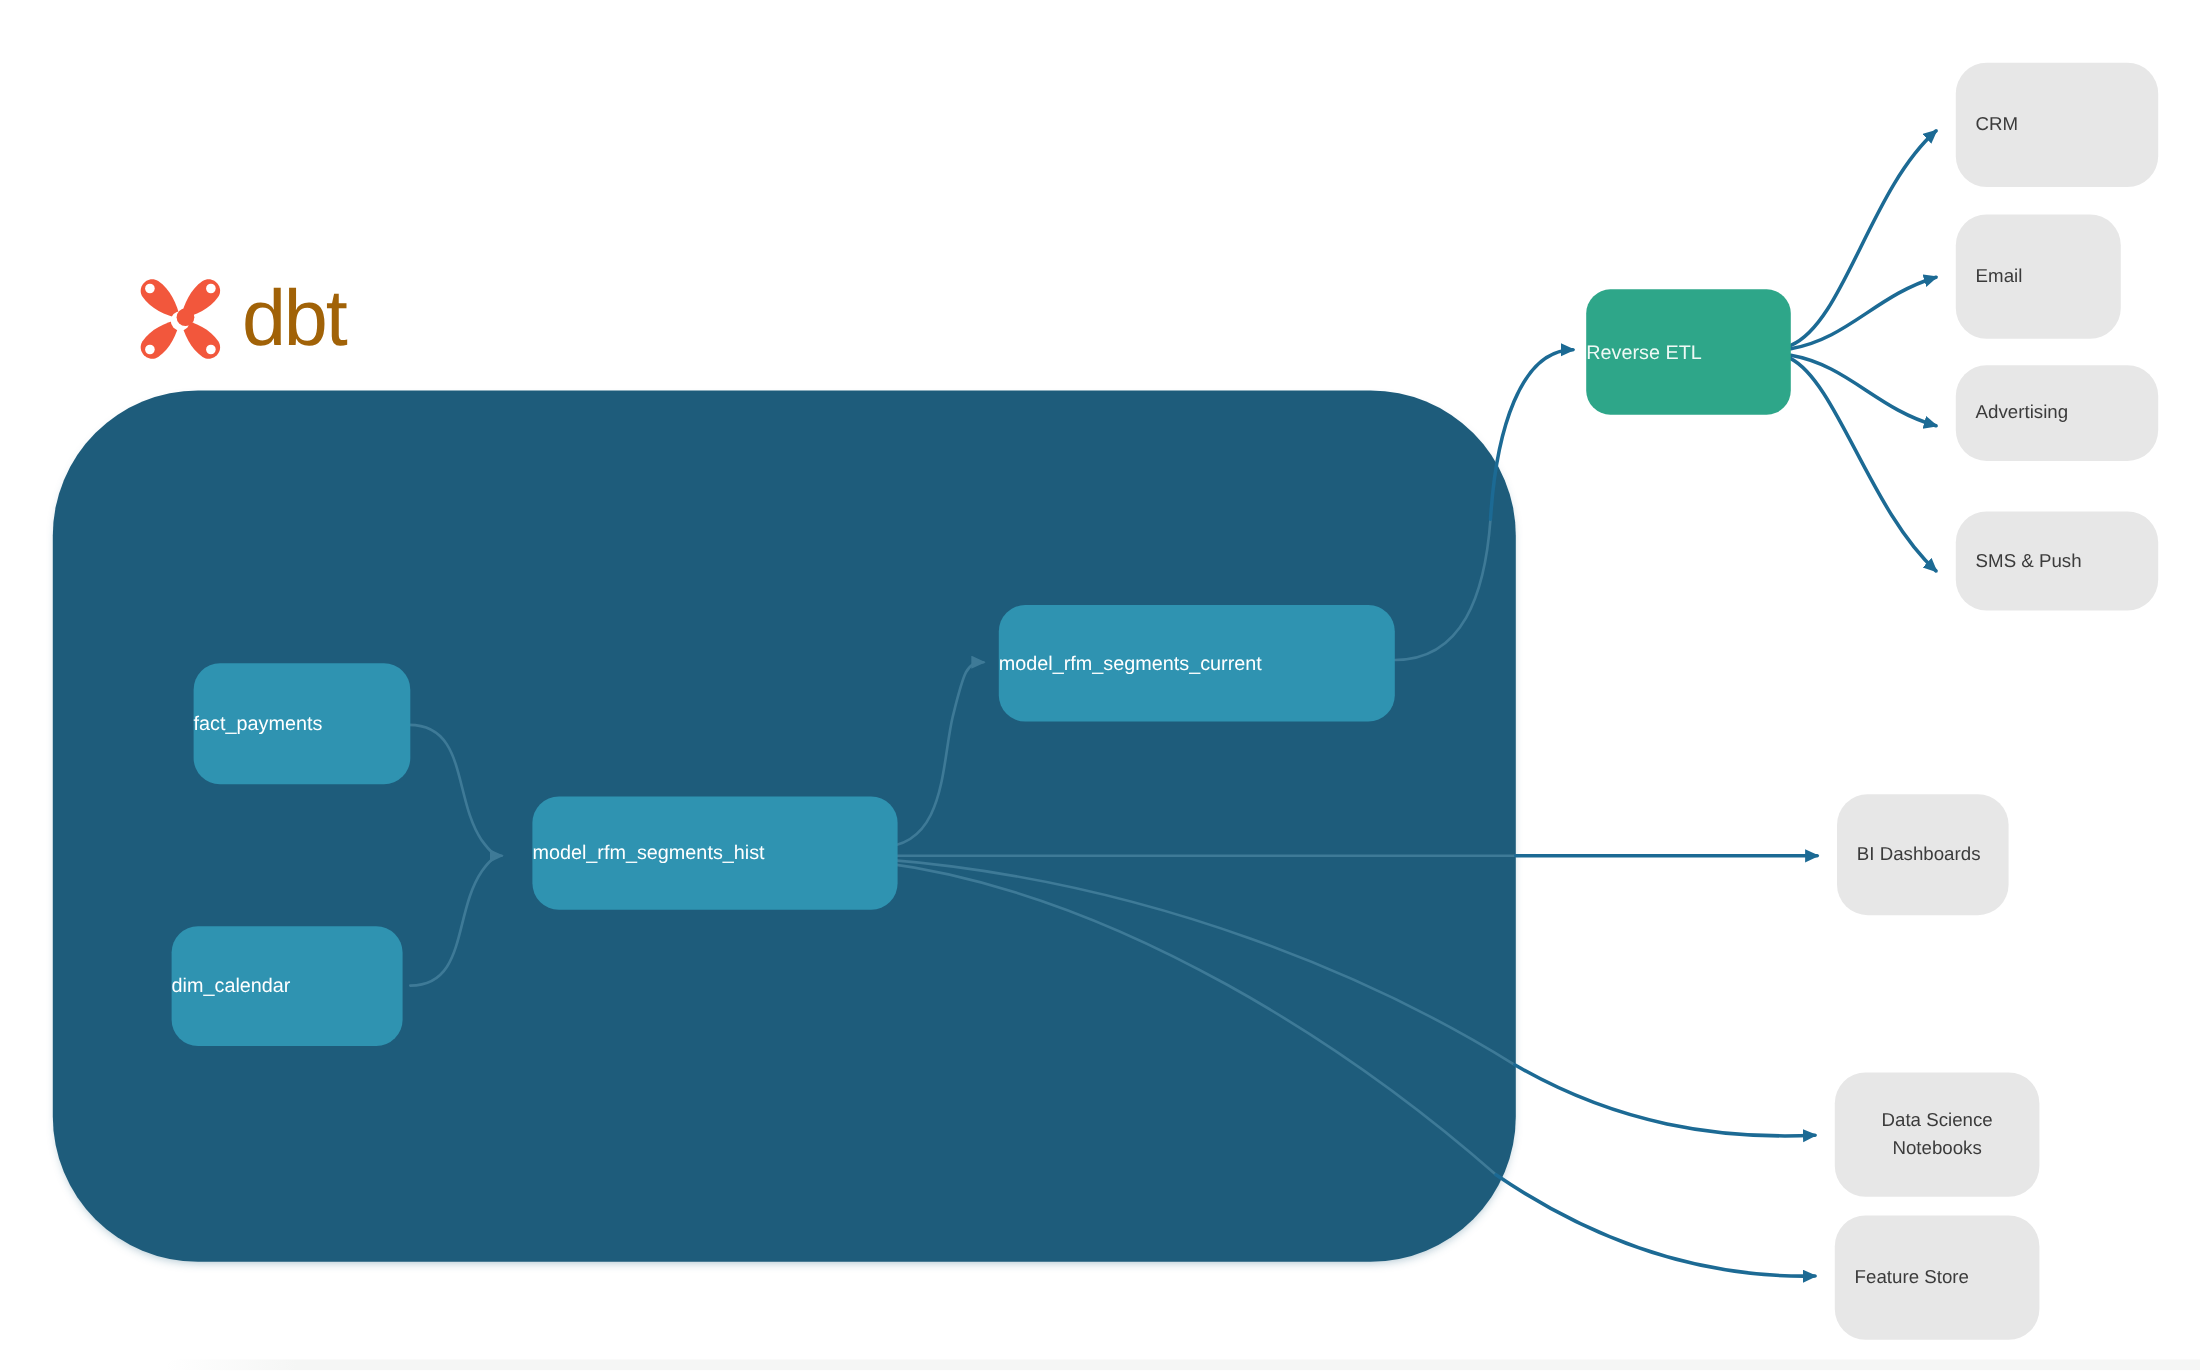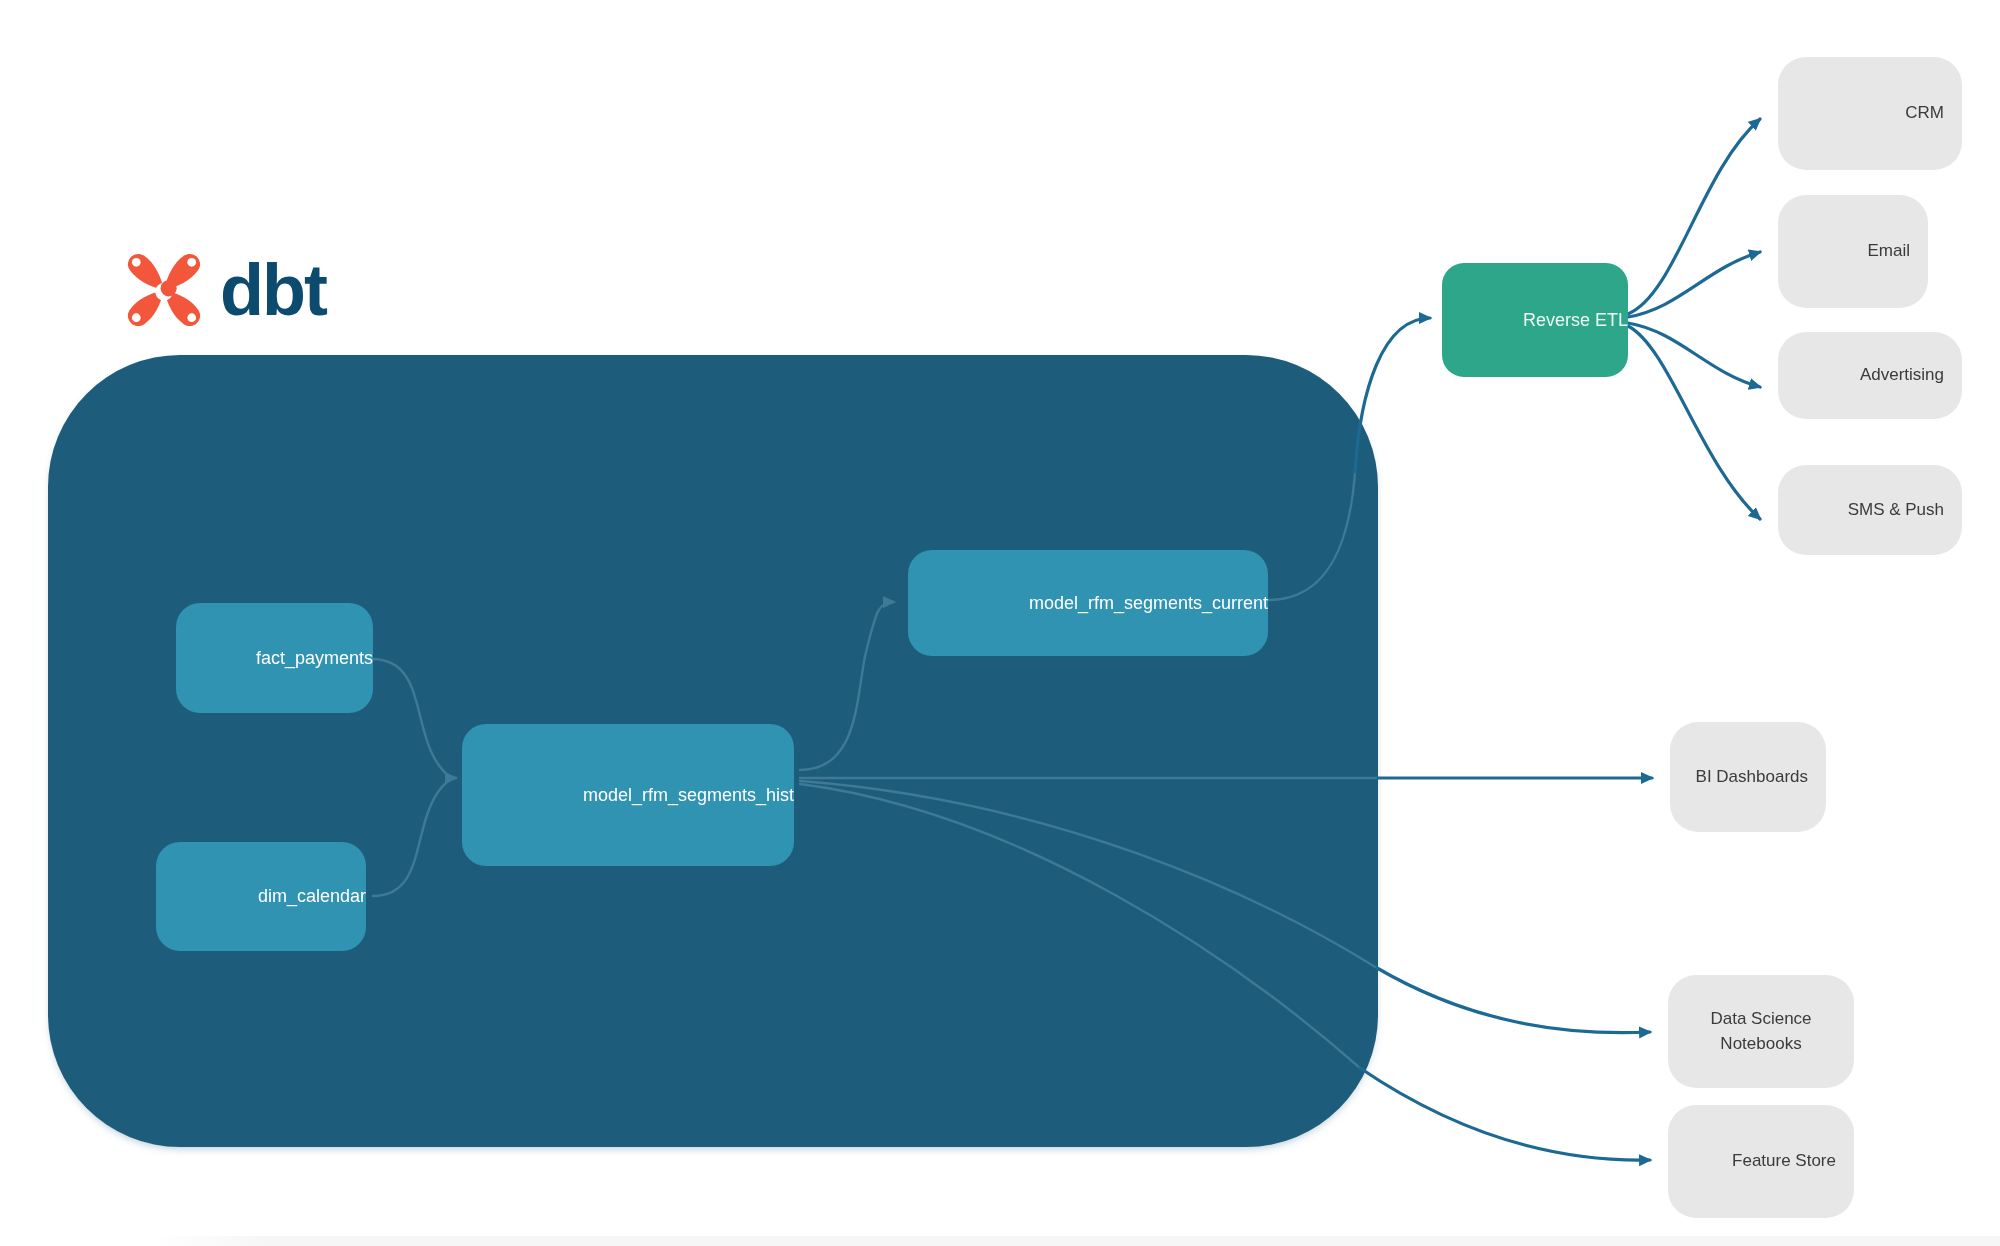--- a/index.html
+++ b/index.html
@@ -3,45 +3,45 @@
 <meta charset="utf-8">
 <style>
   html,body{margin:0;padding:0;background:#ffffff;}
   .canvas{
     position:relative;width:2000px;height:1246px;overflow:hidden;
     background:#ffffff;font-family:"Liberation Sans", sans-serif;
   }
   
   .brand{position:absolute;left:122px;top:248px;display:flex;align-items:center;gap:14px;}
   .brand-icon{width:84px;height:84px;display:block;}
-  .brand-word{font-size:72px;font-weight:bold;color:#0c4a6e;letter-spacing:-2px;line-height:1;}
+  .brand-word{font-size:72px;font-weight:normal;color:#a16207;letter-spacing:-2px;line-height:1;}
   
   .dbt-box{
     position:absolute;left:48px;top:355px;width:1330px;height:792px;
     background:#1E5C7B;border-radius:132px;
     box-shadow:0 4px 9px -3px rgba(30,92,123,0.35);
   }
   
   .node{
-    position:absolute;display:flex;align-items:center;justify-content:flex-end;
+    position:absolute;display:flex;align-items:center;justify-content:flex-start;
     text-align:center;box-sizing:border-box;
   }
   .node-model{
     background:#2F93B1;color:#ffffff;border-radius:24px;font-size:18px;
   }
   .node-green{
     background:#2EA689;color:#eef9f5;border-radius:22px;font-size:18px;
   }
   .node-gray{
     background:#E7E7E7;color:#3B3B3B;border-radius:28px;font-size:17px;
     padding:0 18px;line-height:1.45;
   }
   .n-fact     {left:176px; top:603px; width:197px;height:110px;}
   .n-dim      {left:156px; top:842px; width:210px;height:109px;}
-  .n-hist     {left:462px; top:724px; width:332px;height:142px;}
+  .n-hist     {left:484px; top:724px; width:332px;height:103px;}
   .n-current  {left:908px; top:550px; width:360px;height:106px;}
   .n-retl     {left:1442px;top:263px; width:186px;height:114px;}
   .n-crm      {left:1778px;top:57px;  width:184px;height:113px;}
   .n-email    {left:1778px;top:195px; width:150px;height:113px;}
   .n-adv      {left:1778px;top:332px; width:184px;height:87px;}
   .n-sms      {left:1778px;top:465px; width:184px;height:90px;}
   .n-bi       {left:1670px;top:722px; width:156px;height:110px;}
   .n-ds       {left:1668px;top:975px; width:186px;height:113px;}
   .n-fs       {left:1668px;top:1105px;width:186px;height:113px;}
   

